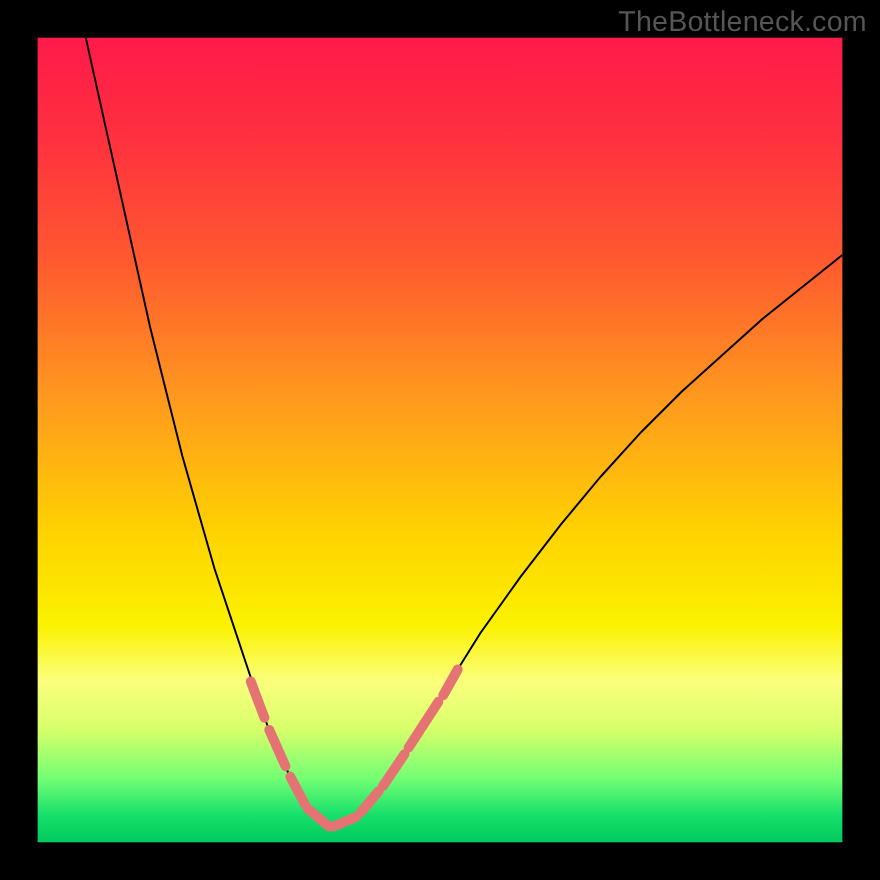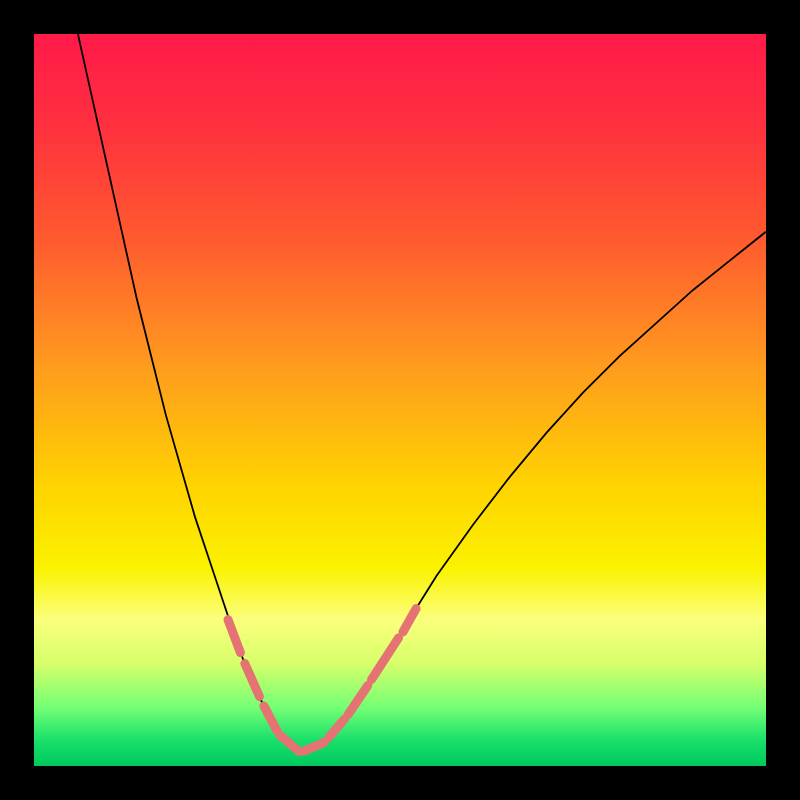--- a/index.html
+++ b/index.html
@@ -36,20 +36,21 @@
     width: 732px;
     height: 732px;
     display: block;
   }
 </style>
 </head>
 <body>
 
 <div class="frame">
 
+  <div class="watermark">TheBottleneck.com</div>
 
   <svg class="plot" viewBox="0 0 732 732" preserveAspectRatio="none">
     <defs>
       <linearGradient id="bg-grad" x1="0" y1="0" x2="0" y2="1">
           <stop offset="0%" stop-color="#ff1a4a"></stop>
           <stop offset="12%" stop-color="#ff2f3f"></stop>
           <stop offset="28.000000000000004%" stop-color="#ff5a2f"></stop>
           <stop offset="45%" stop-color="#ff9a1e"></stop>
           <stop offset="62%" stop-color="#ffd400"></stop>
           <stop offset="73%" stop-color="#fbf200"></stop>

